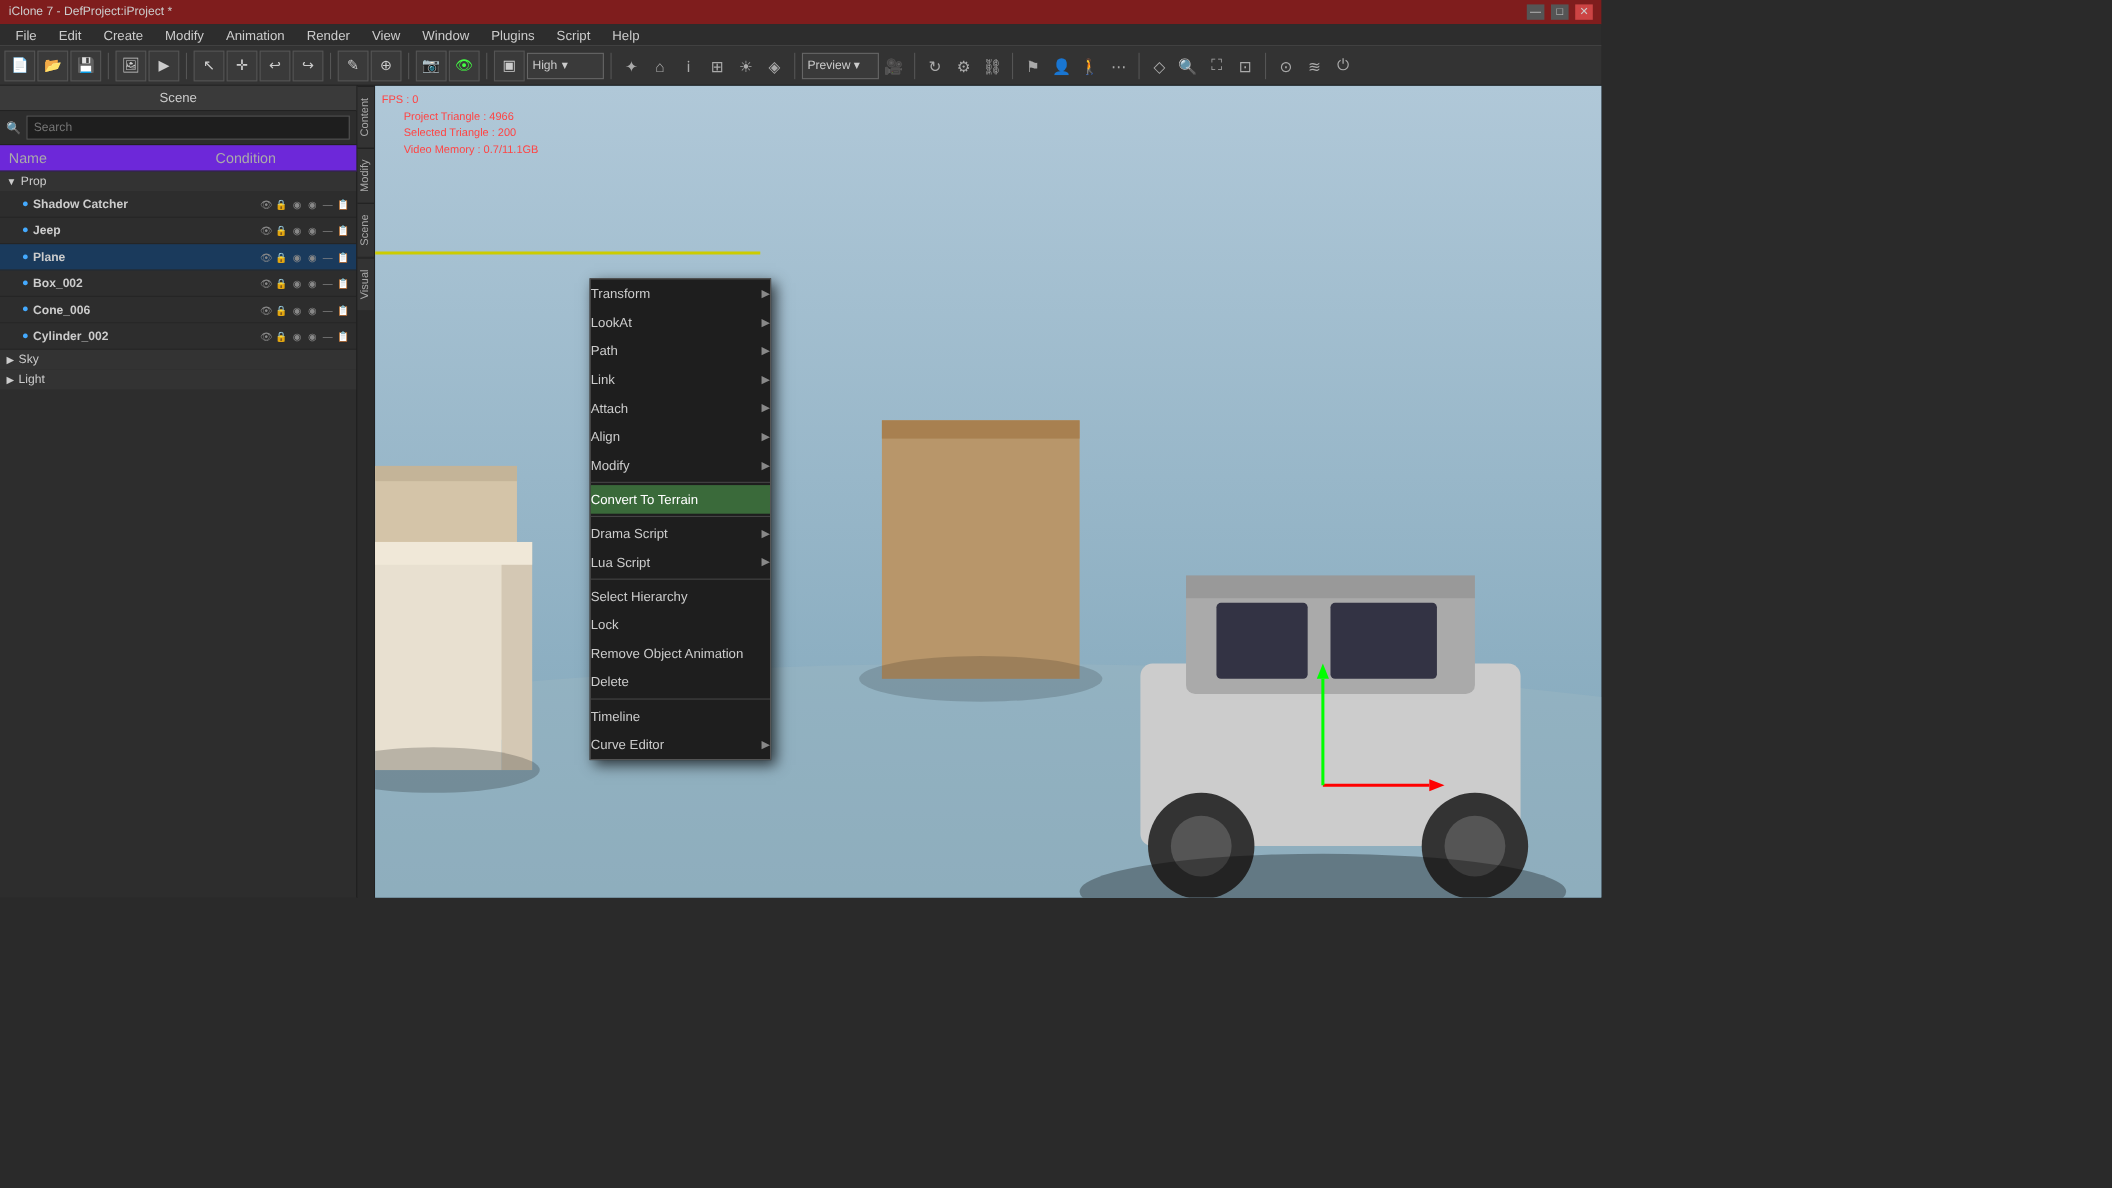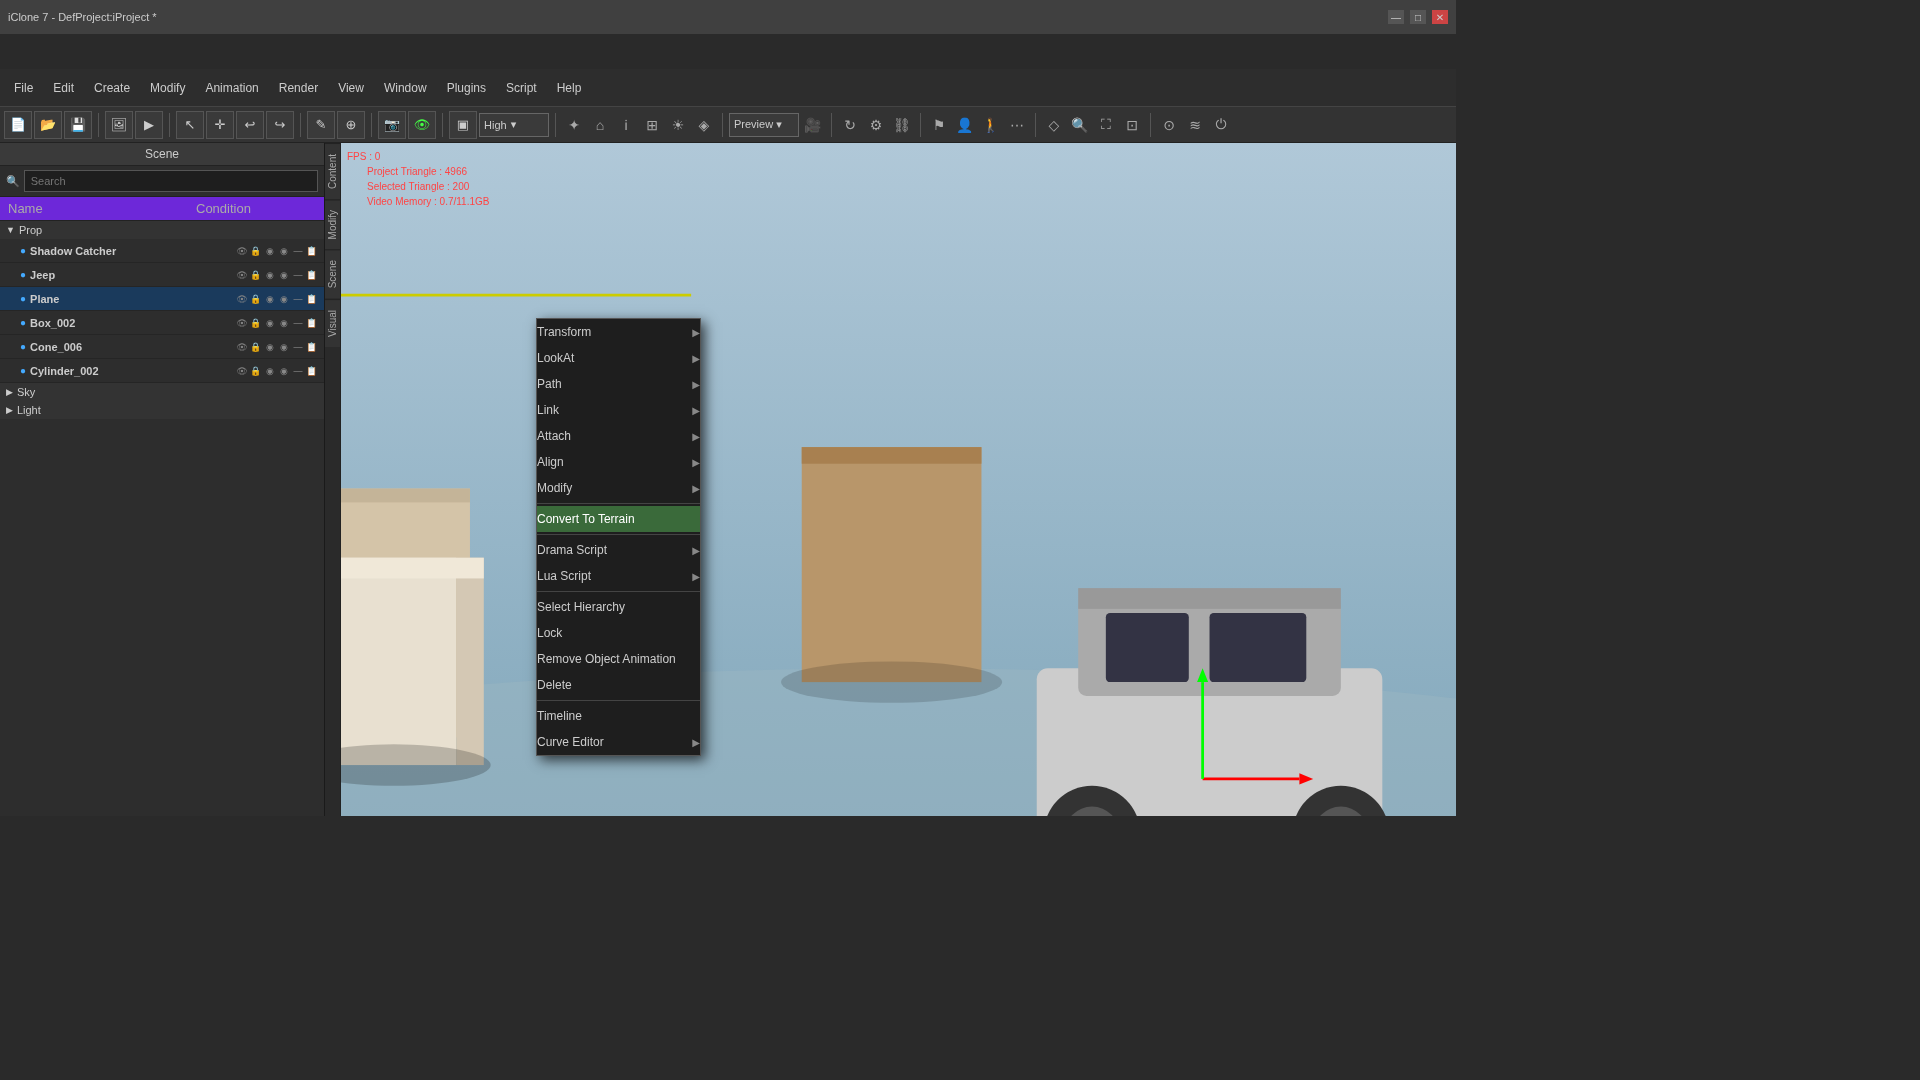--- a/index.html
+++ b/index.html
@@ -9,49 +9,48 @@
       background: #2a2a2a;
       font-family: Arial, sans-serif;
       font-size: 12px;
       color: #ccc;
       overflow: hidden;
       position: relative;
     }
 
     
     #title-bar {
-      height: 34px;
-      background: #404040;
+      height: 22px;
+      background: #7f1d1d;
       display: flex;
       align-items: center;
       justify-content: space-between;
       padding: 0 8px;
       color: #ccc;
       font-size: 11px;
     }
     #title-bar .controls { display: flex; gap: 6px; }
     #title-bar .win-btn {
       width: 16px; height: 14px;
       background: #555;
       border: none;
       color: #ccc;
       font-size: 10px;
       cursor: pointer;
       display: flex; align-items: center; justify-content: center;
     }
 
     
     #menu-bar {
-      height: 38px;
+      height: 20px;
       background: #2d2d2d;
       display: flex;
       align-items: center;
       padding: 0 4px;
       border-bottom: 1px solid #444;
-      margin-top: 35px;
     }
     .menu-item {
       padding: 2px 10px;
       color: #ccc;
       cursor: pointer;
       font-size: 12px;
     }
 
     
     #toolbar {

